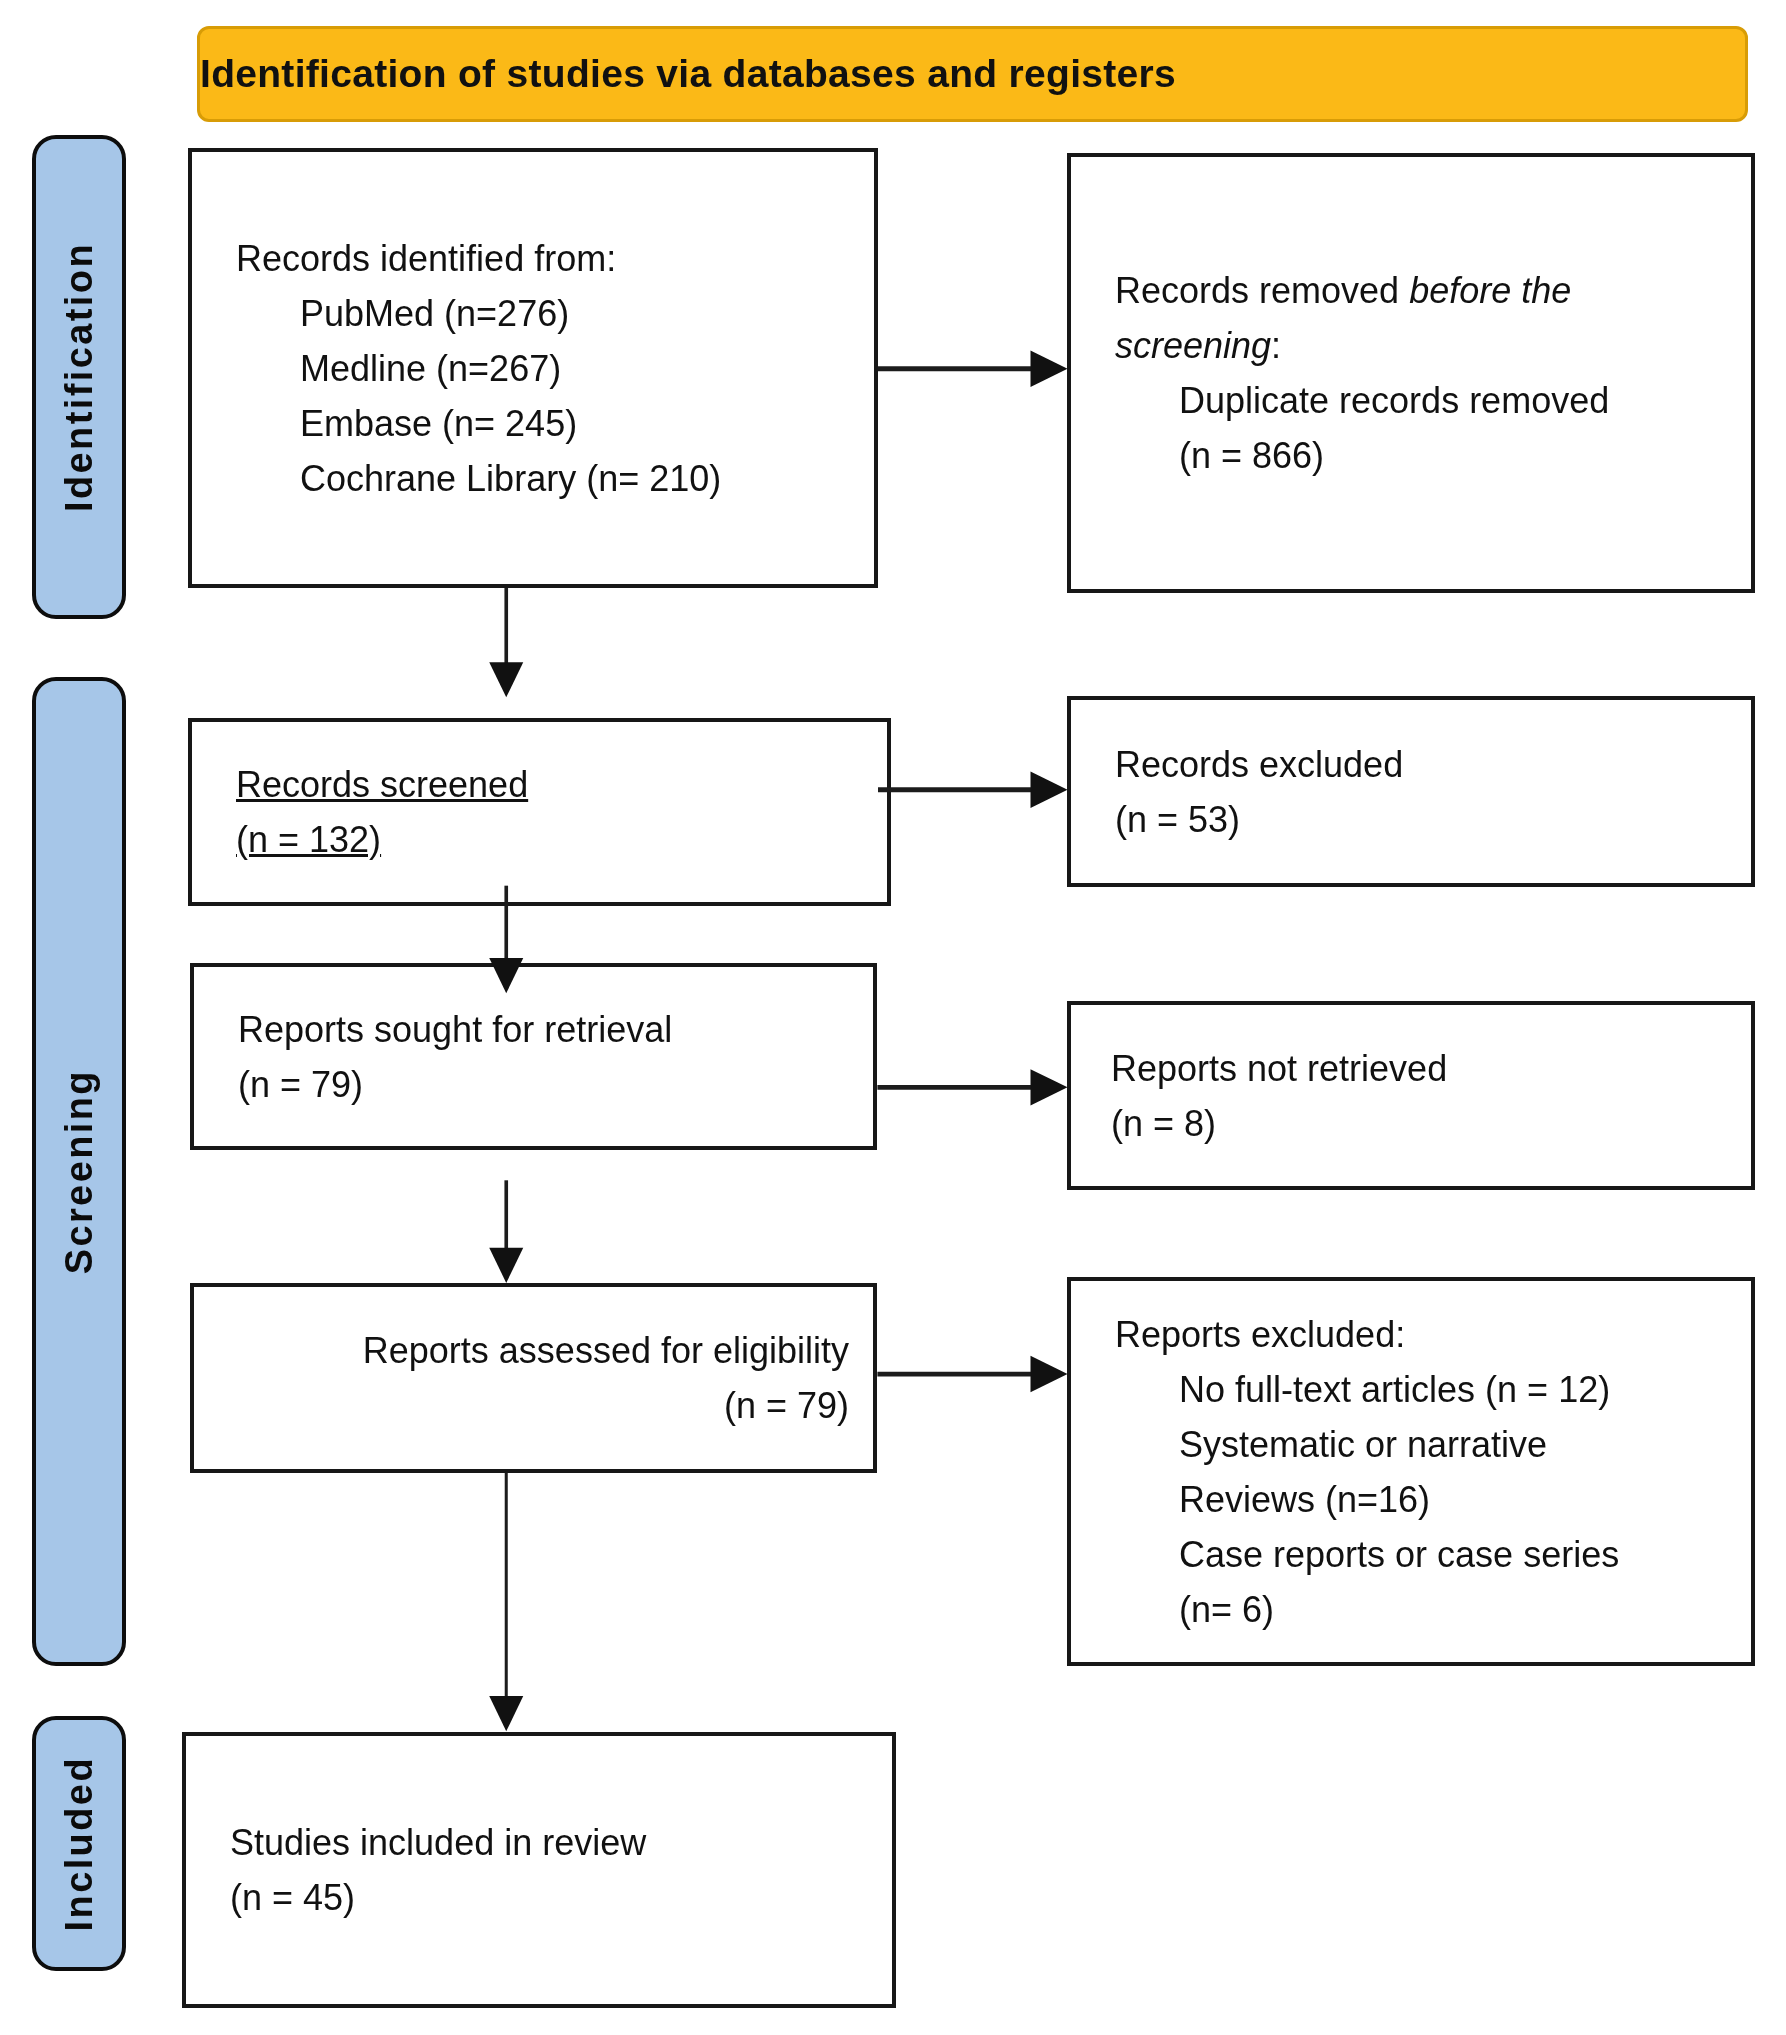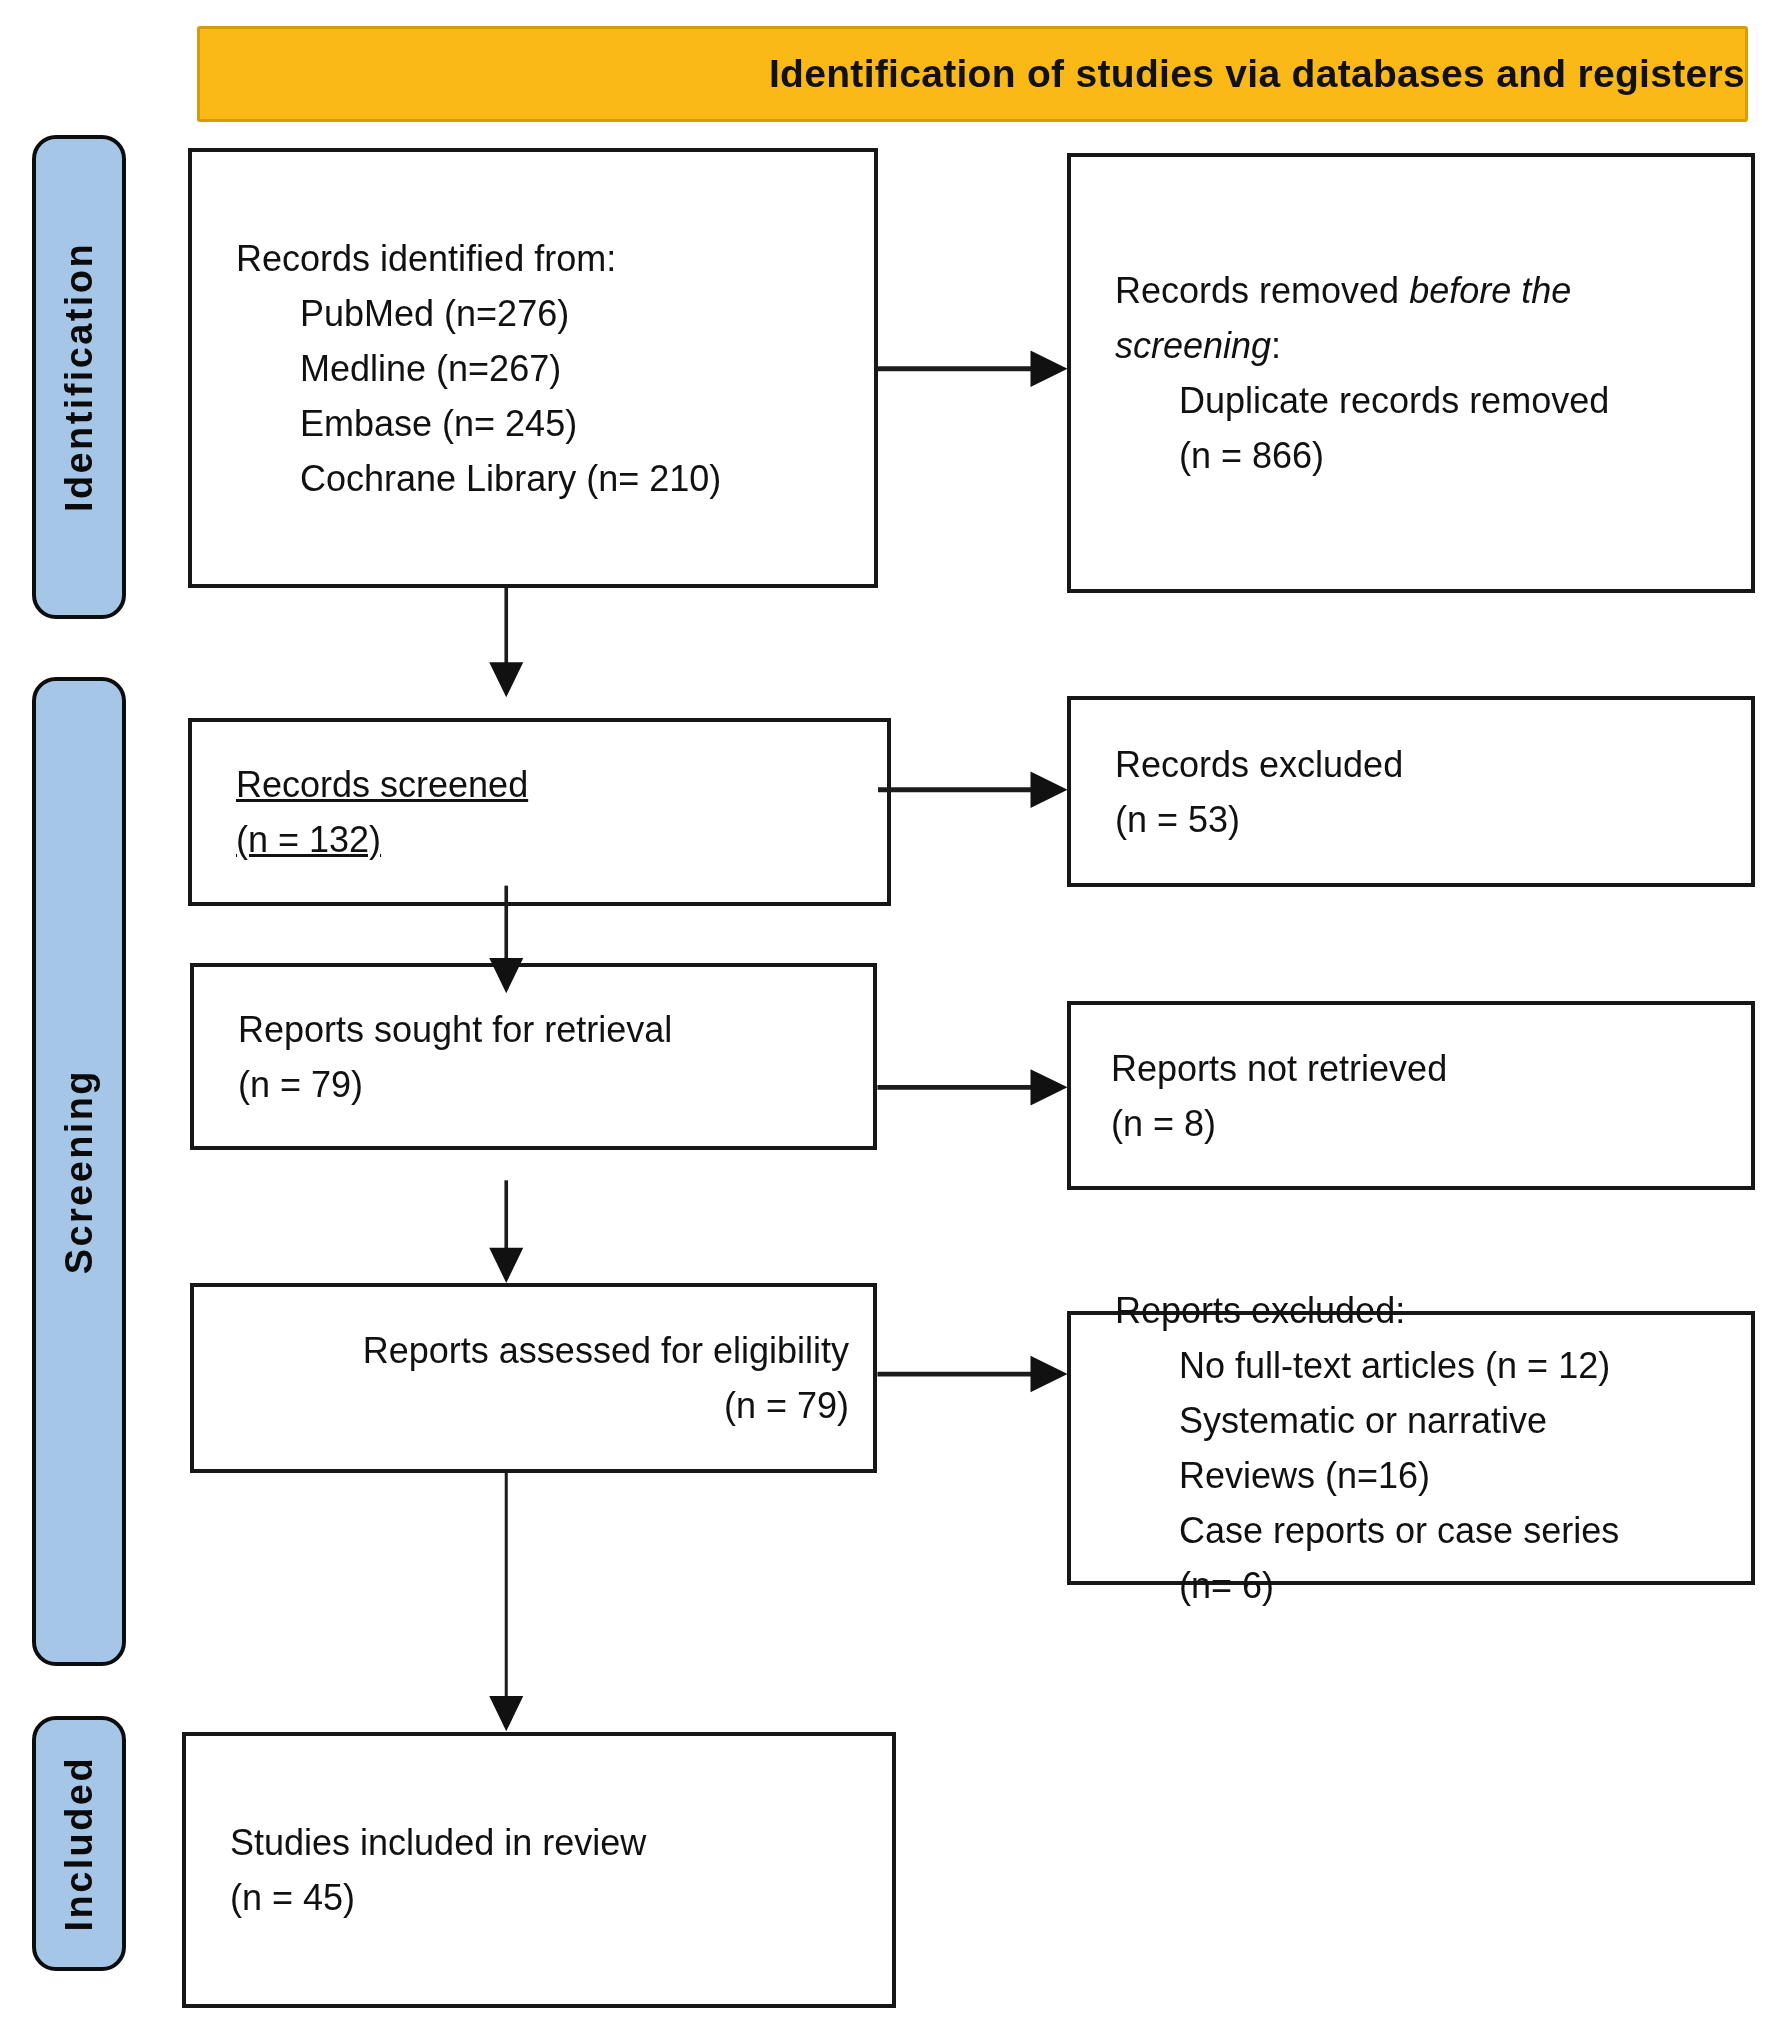--- a/index.html
+++ b/index.html
@@ -1,21 +1,21 @@
 <!DOCTYPE html>
 <html style="font-size:9.7px"><head>
 <meta charset="utf-8">
 <style>
   html,body{margin:0;padding:0;background:#ffffff;}
   body{width:1787px;height:2035px;position:relative;font-family:"Liberation Sans",sans-serif;color:#111;}
   #canvas{position:absolute;left:0;top:0;width:1787px;height:2035px;background:#fff;overflow:hidden;}
 
   .banner{
     position:absolute;left:197px;top:25.5px;width:1551px;height:96px;
-    border-radius:3px;display:flex;align-items:center;justify-content:flex-end;
+    border-radius:12px;display:flex;align-items:center;justify-content:flex-start;
     font-size:39px;font-weight:bold;letter-spacing:0.3px;
     box-sizing:border-box;border:3.6px solid transparent;
   }
 
   .sideLabel{
     position:absolute;left:32px;width:94px;
     border-radius:24px;display:flex;align-items:center;justify-content:center;
     box-sizing:border-box;border:4.9px solid #0d0d0d;
   }
   .sideLabel span{
@@ -86,21 +86,21 @@
       <div class="ln ind"><span>(n = 866)</span></div>
     </div>
   <div class="fbox" style="left:1067px;top:696px;width:688px;height:191px;">
       <div class="ln"><span>Records excluded</span></div>
       <div class="ln"><span>(n = 53)</span></div>
     </div>
   <div class="fbox" style="left:1067px;top:1001px;width:688px;height:189px;padding-left:40px;">
       <div class="ln"><span>Reports not retrieved</span></div>
       <div class="ln"><span>(n = 8)</span></div>
     </div>
-  <div class="fbox" style="left:1067px;top:1311px;width:688px;height:274px;">
+  <div class="fbox" style="left:1067px;top:1277px;width:688px;height:389px;">
       <div class="ln"><span>Reports excluded:</span></div>
       <div class="ln ind"><span>No full-text articles (n = 12)</span></div>
       <div class="ln ind"><span>Systematic or narrative</span></div>
       <div class="ln ind"><span>Reviews (n=16)</span></div>
       <div class="ln ind"><span>Case reports or case series</span></div>
       <div class="ln ind"><span>(n= 6)</span></div>
     </div>
 
   <svg class="arrows" width="1787" height="2035" viewBox="0 0 2941 3350">
 

